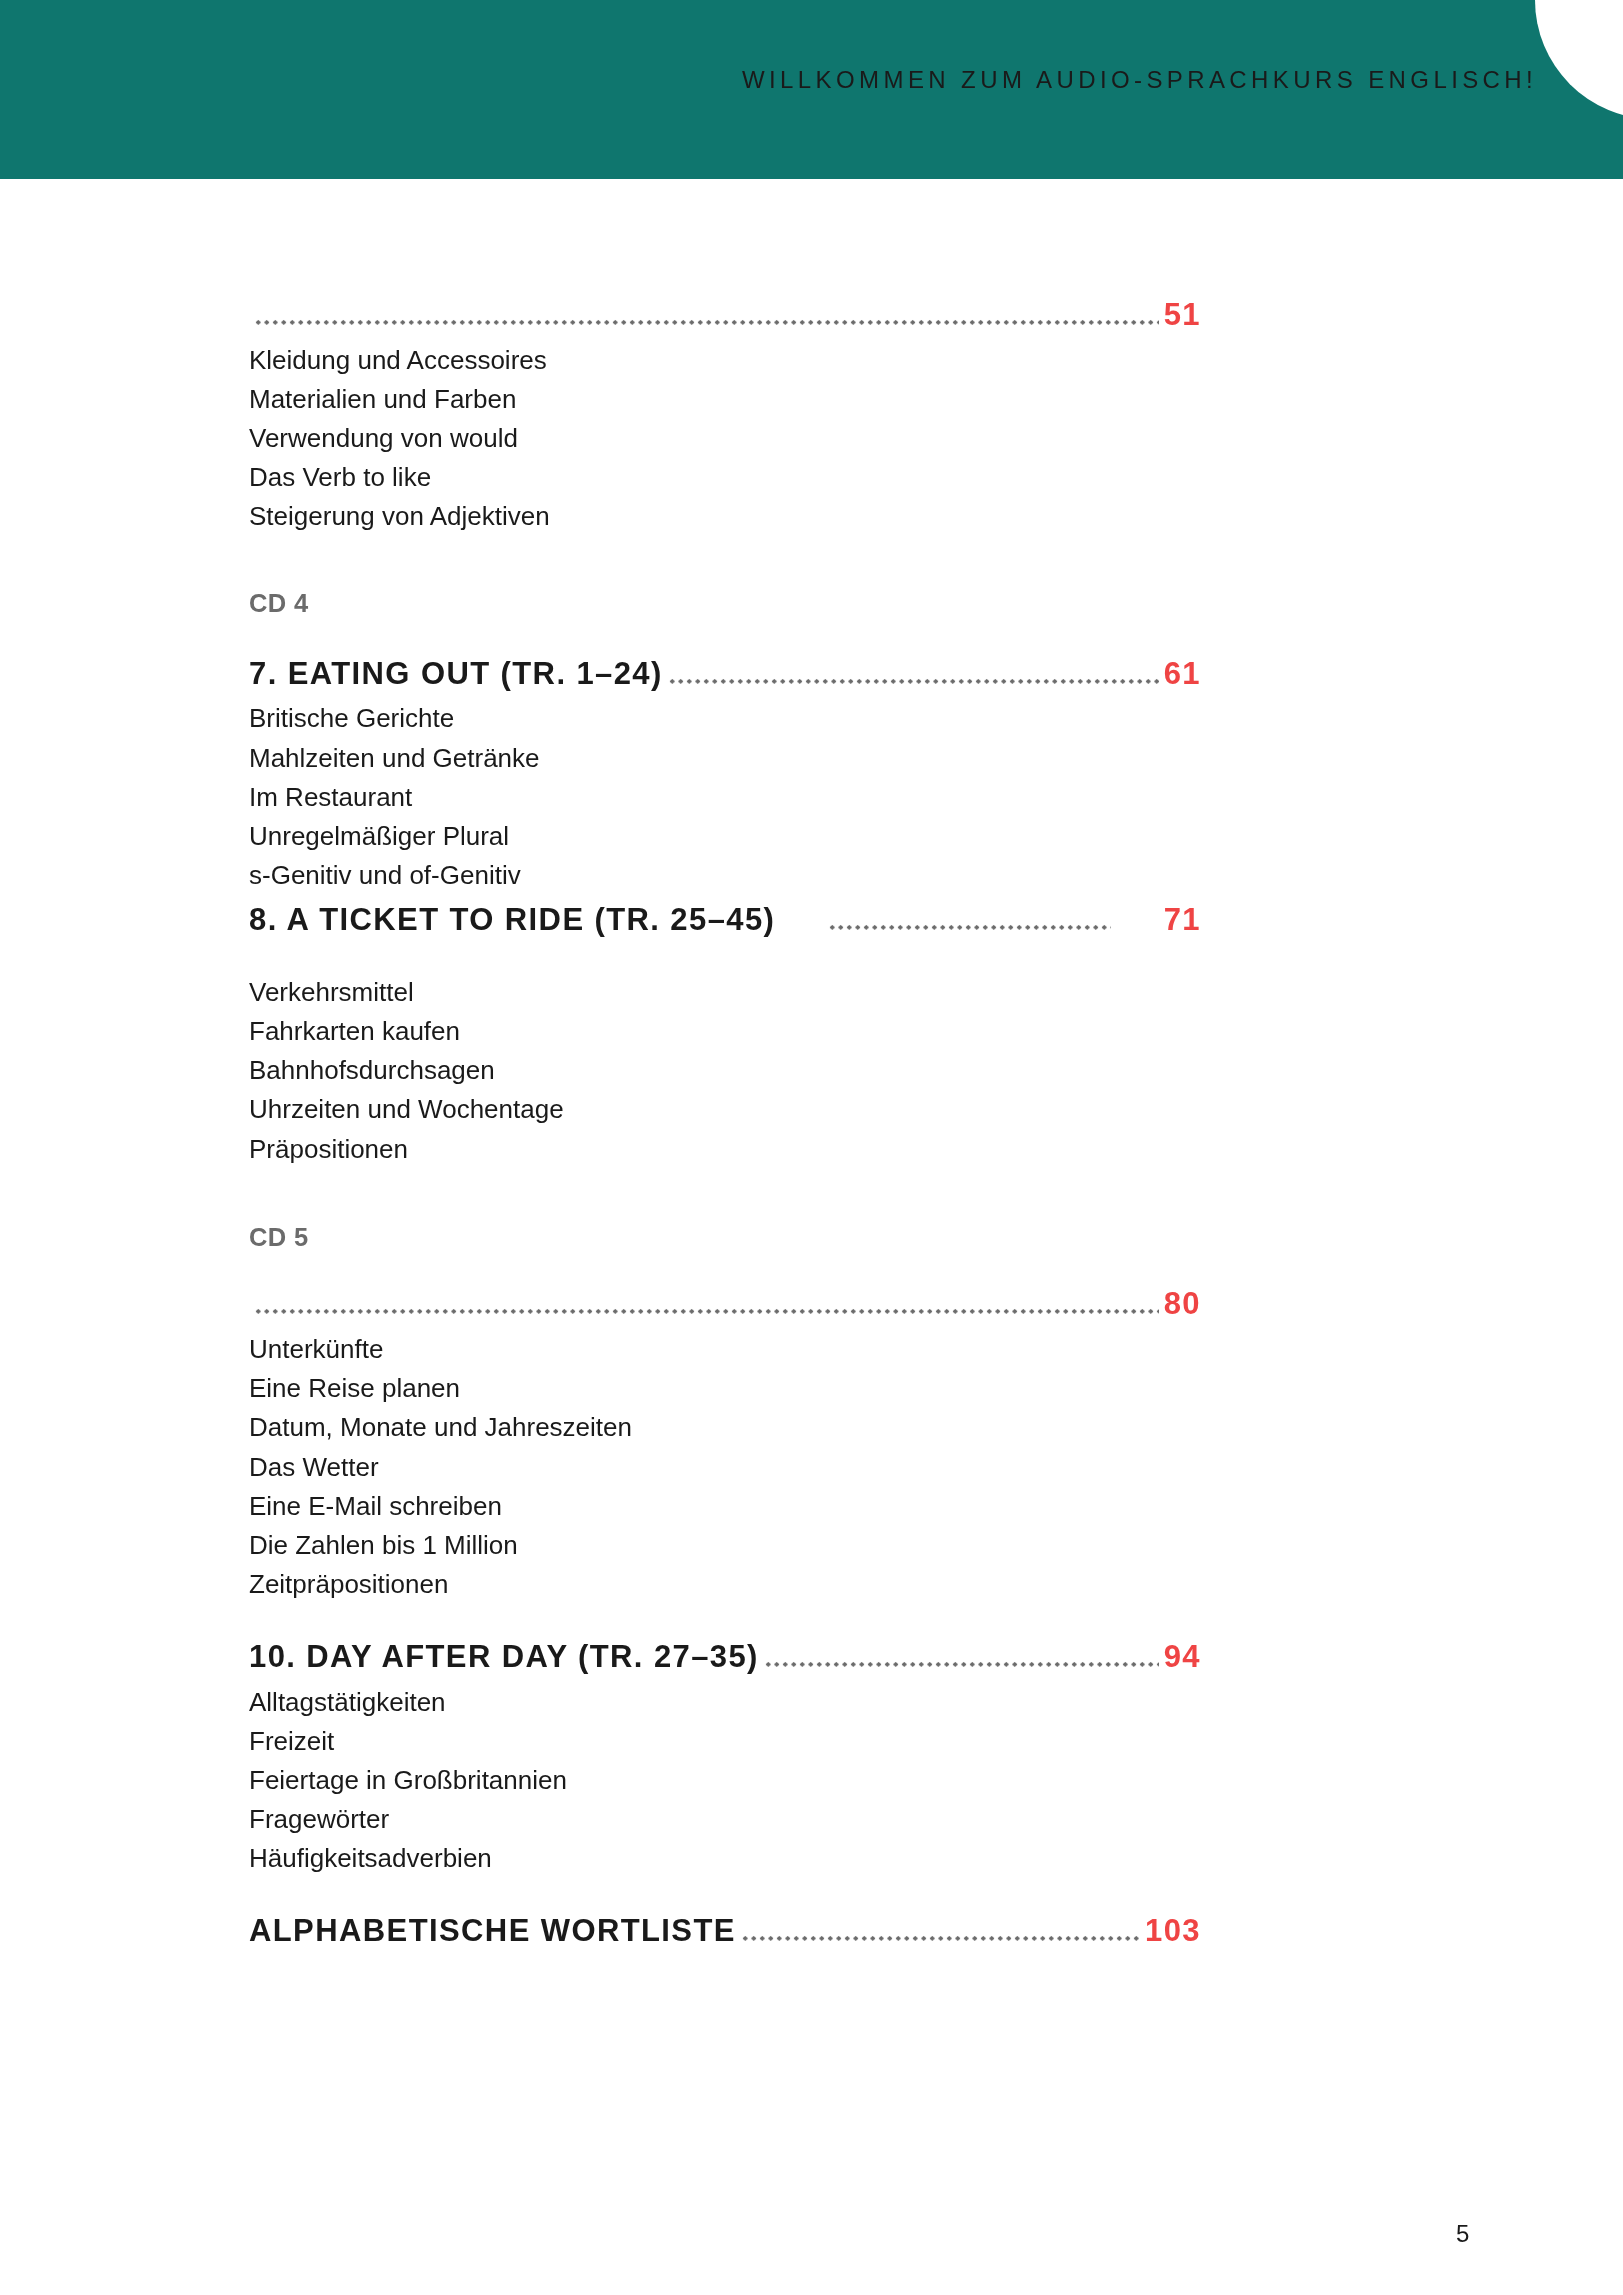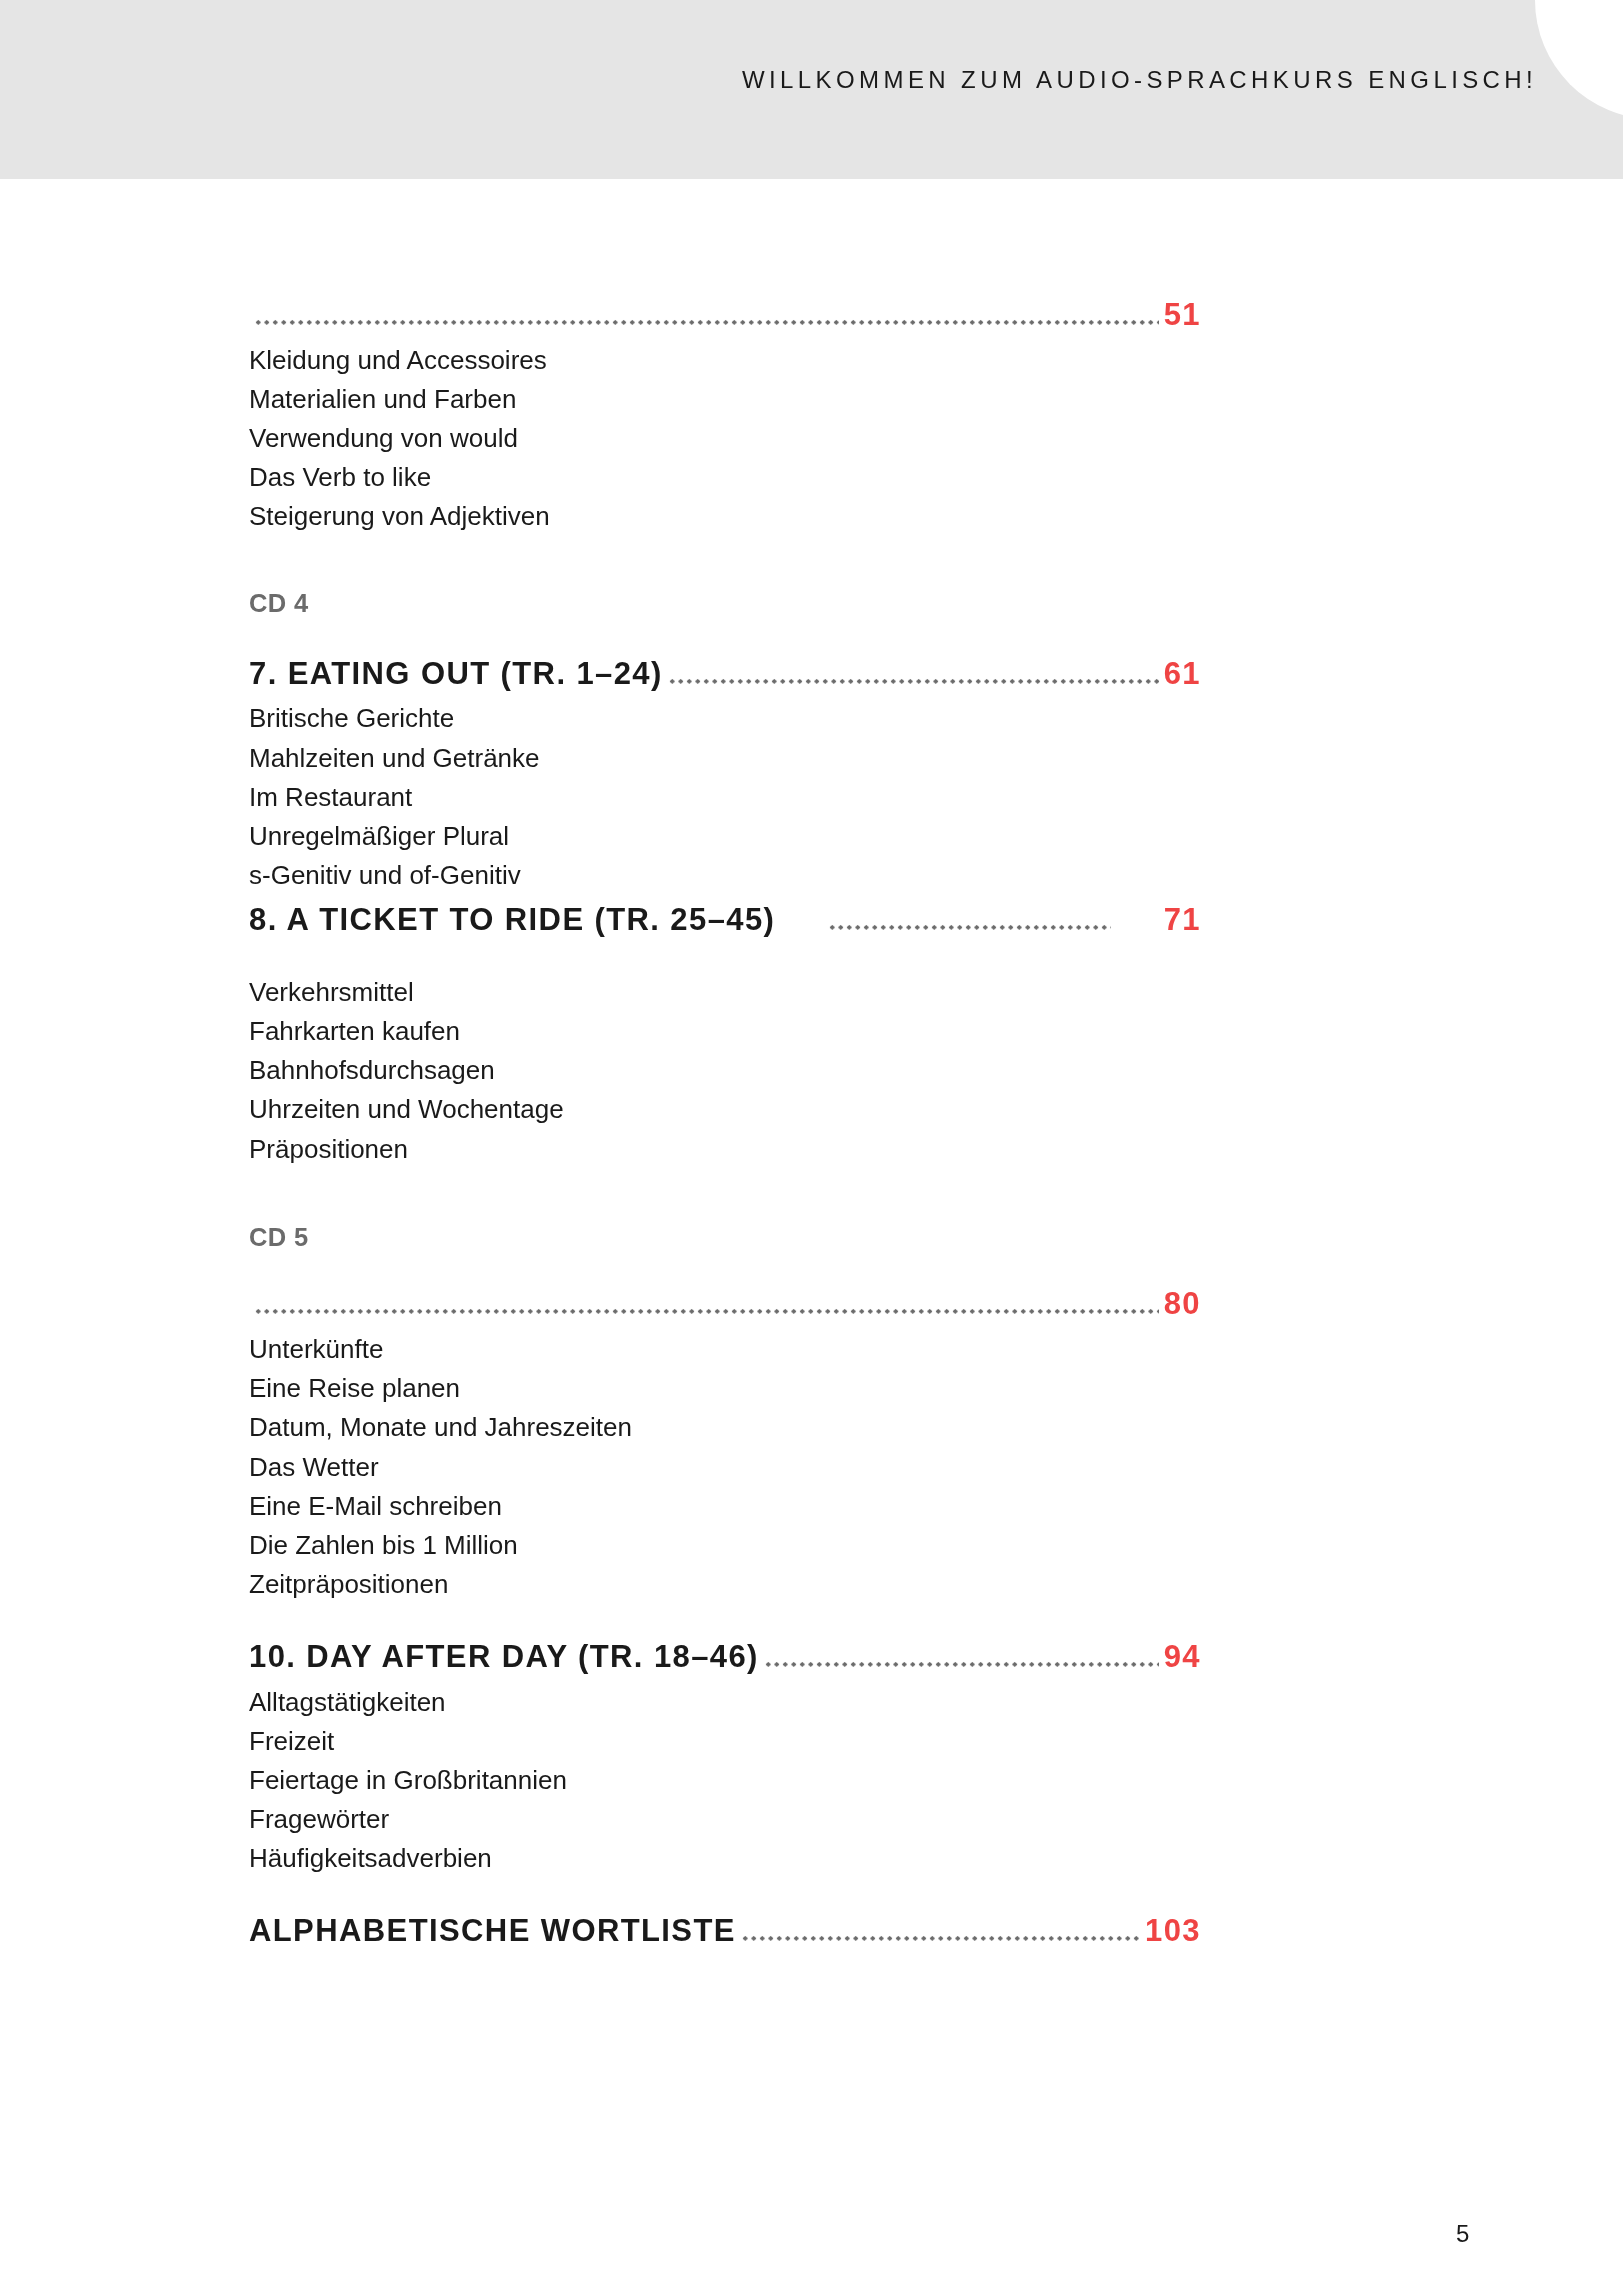--- a/index.html
+++ b/index.html
@@ -3,21 +3,21 @@
   <meta charset="utf-8">
   <style>
     html, body { margin: 0; padding: 0; }
     body {
       width: 1623px; height: 2295px; position: relative; overflow: hidden;
       background: #ffffff; color: #1a1a1a;
       font-family: "Liberation Sans", "DejaVu Sans", sans-serif;
     }
     .header-band {
       position: absolute; left: 0; top: 0; width: 1623px; height: 179px;
-      background: #e5e5e5;
+      background: #0f766e;
     }
     .header-circle {
       position: absolute; left: 1535px; top: -119px; width: 238px; height: 238px;
       border-radius: 50%; background: #ffffff;
     }
     .running-title {
       position: absolute; left: 742px; top: 65px; width: 733px;
       font-size: 24px; line-height: 29px; letter-spacing: 4.4px;
       color: #1a1a1a; white-space: nowrap; text-align: right;
     }
@@ -99,21 +99,21 @@
   </div>
   <div class="toc-item" style="top:1332px;">Unterkünfte</div>
   <div class="toc-item" style="top:1371px;">Eine Reise planen</div>
   <div class="toc-item" style="top:1410px;">Datum, Monate und Jahreszeiten</div>
   <div class="toc-item" style="top:1450px;text-align:right;">Das Wetter</div>
   <div class="toc-item" style="top:1489px;">Eine E-Mail schreiben</div>
   <div class="toc-item" style="top:1528px;">Die Zahlen bis 1 Million</div>
   <div class="toc-item" style="top:1567px;">Zeitpräpositionen</div>
 
   <div class="toc-heading" style="top:1638px;">
-    <span>10. DAY AFTER DAY (TR. 18–46)</span>
+    <span>10. DAY AFTER DAY (TR. 27–35)</span>
     <span class="leader"></span>
     <span class="page">94</span>
   </div>
   <div class="toc-item" style="top:1685px;">Alltagstätigkeiten</div>
   <div class="toc-item" style="top:1724px;">Freizeit</div>
   <div class="toc-item" style="top:1763px;">Feiertage in Großbritannien</div>
   <div class="toc-item" style="top:1802px;">Fragewörter</div>
   <div class="toc-item" style="top:1841px;">Häufigkeitsadverbien</div>
 
   <div class="toc-heading" style="top:1912px;">

